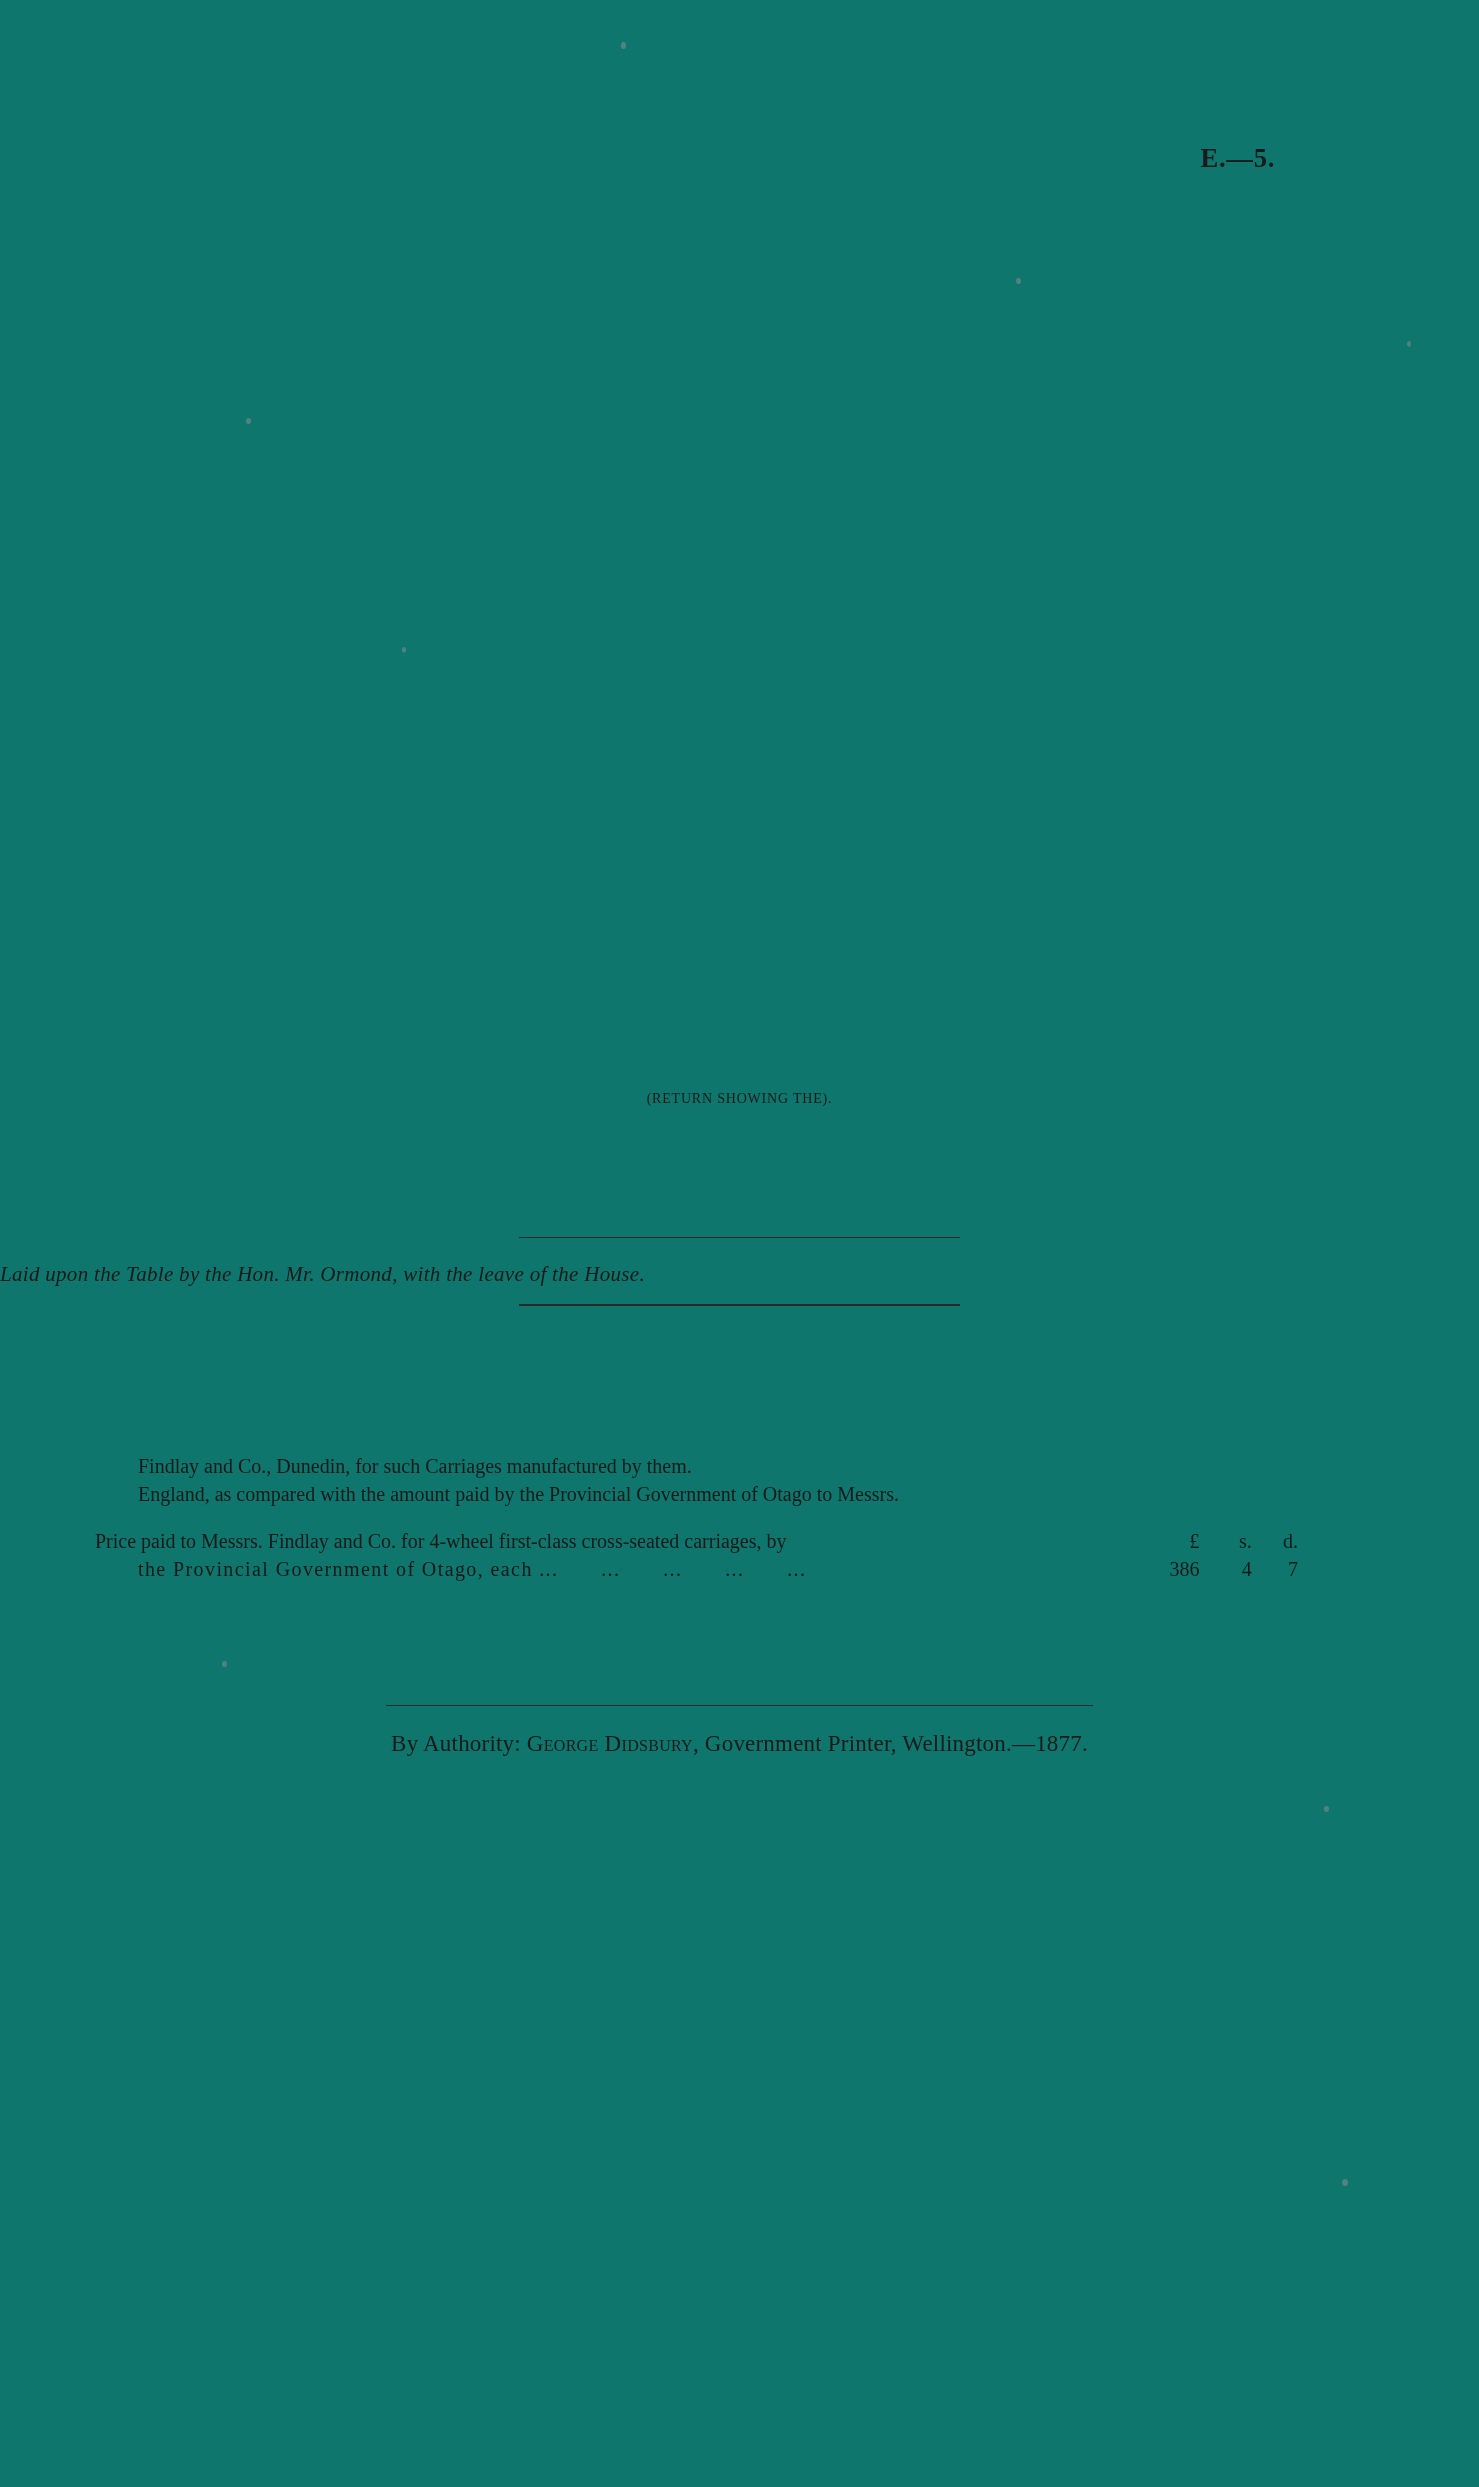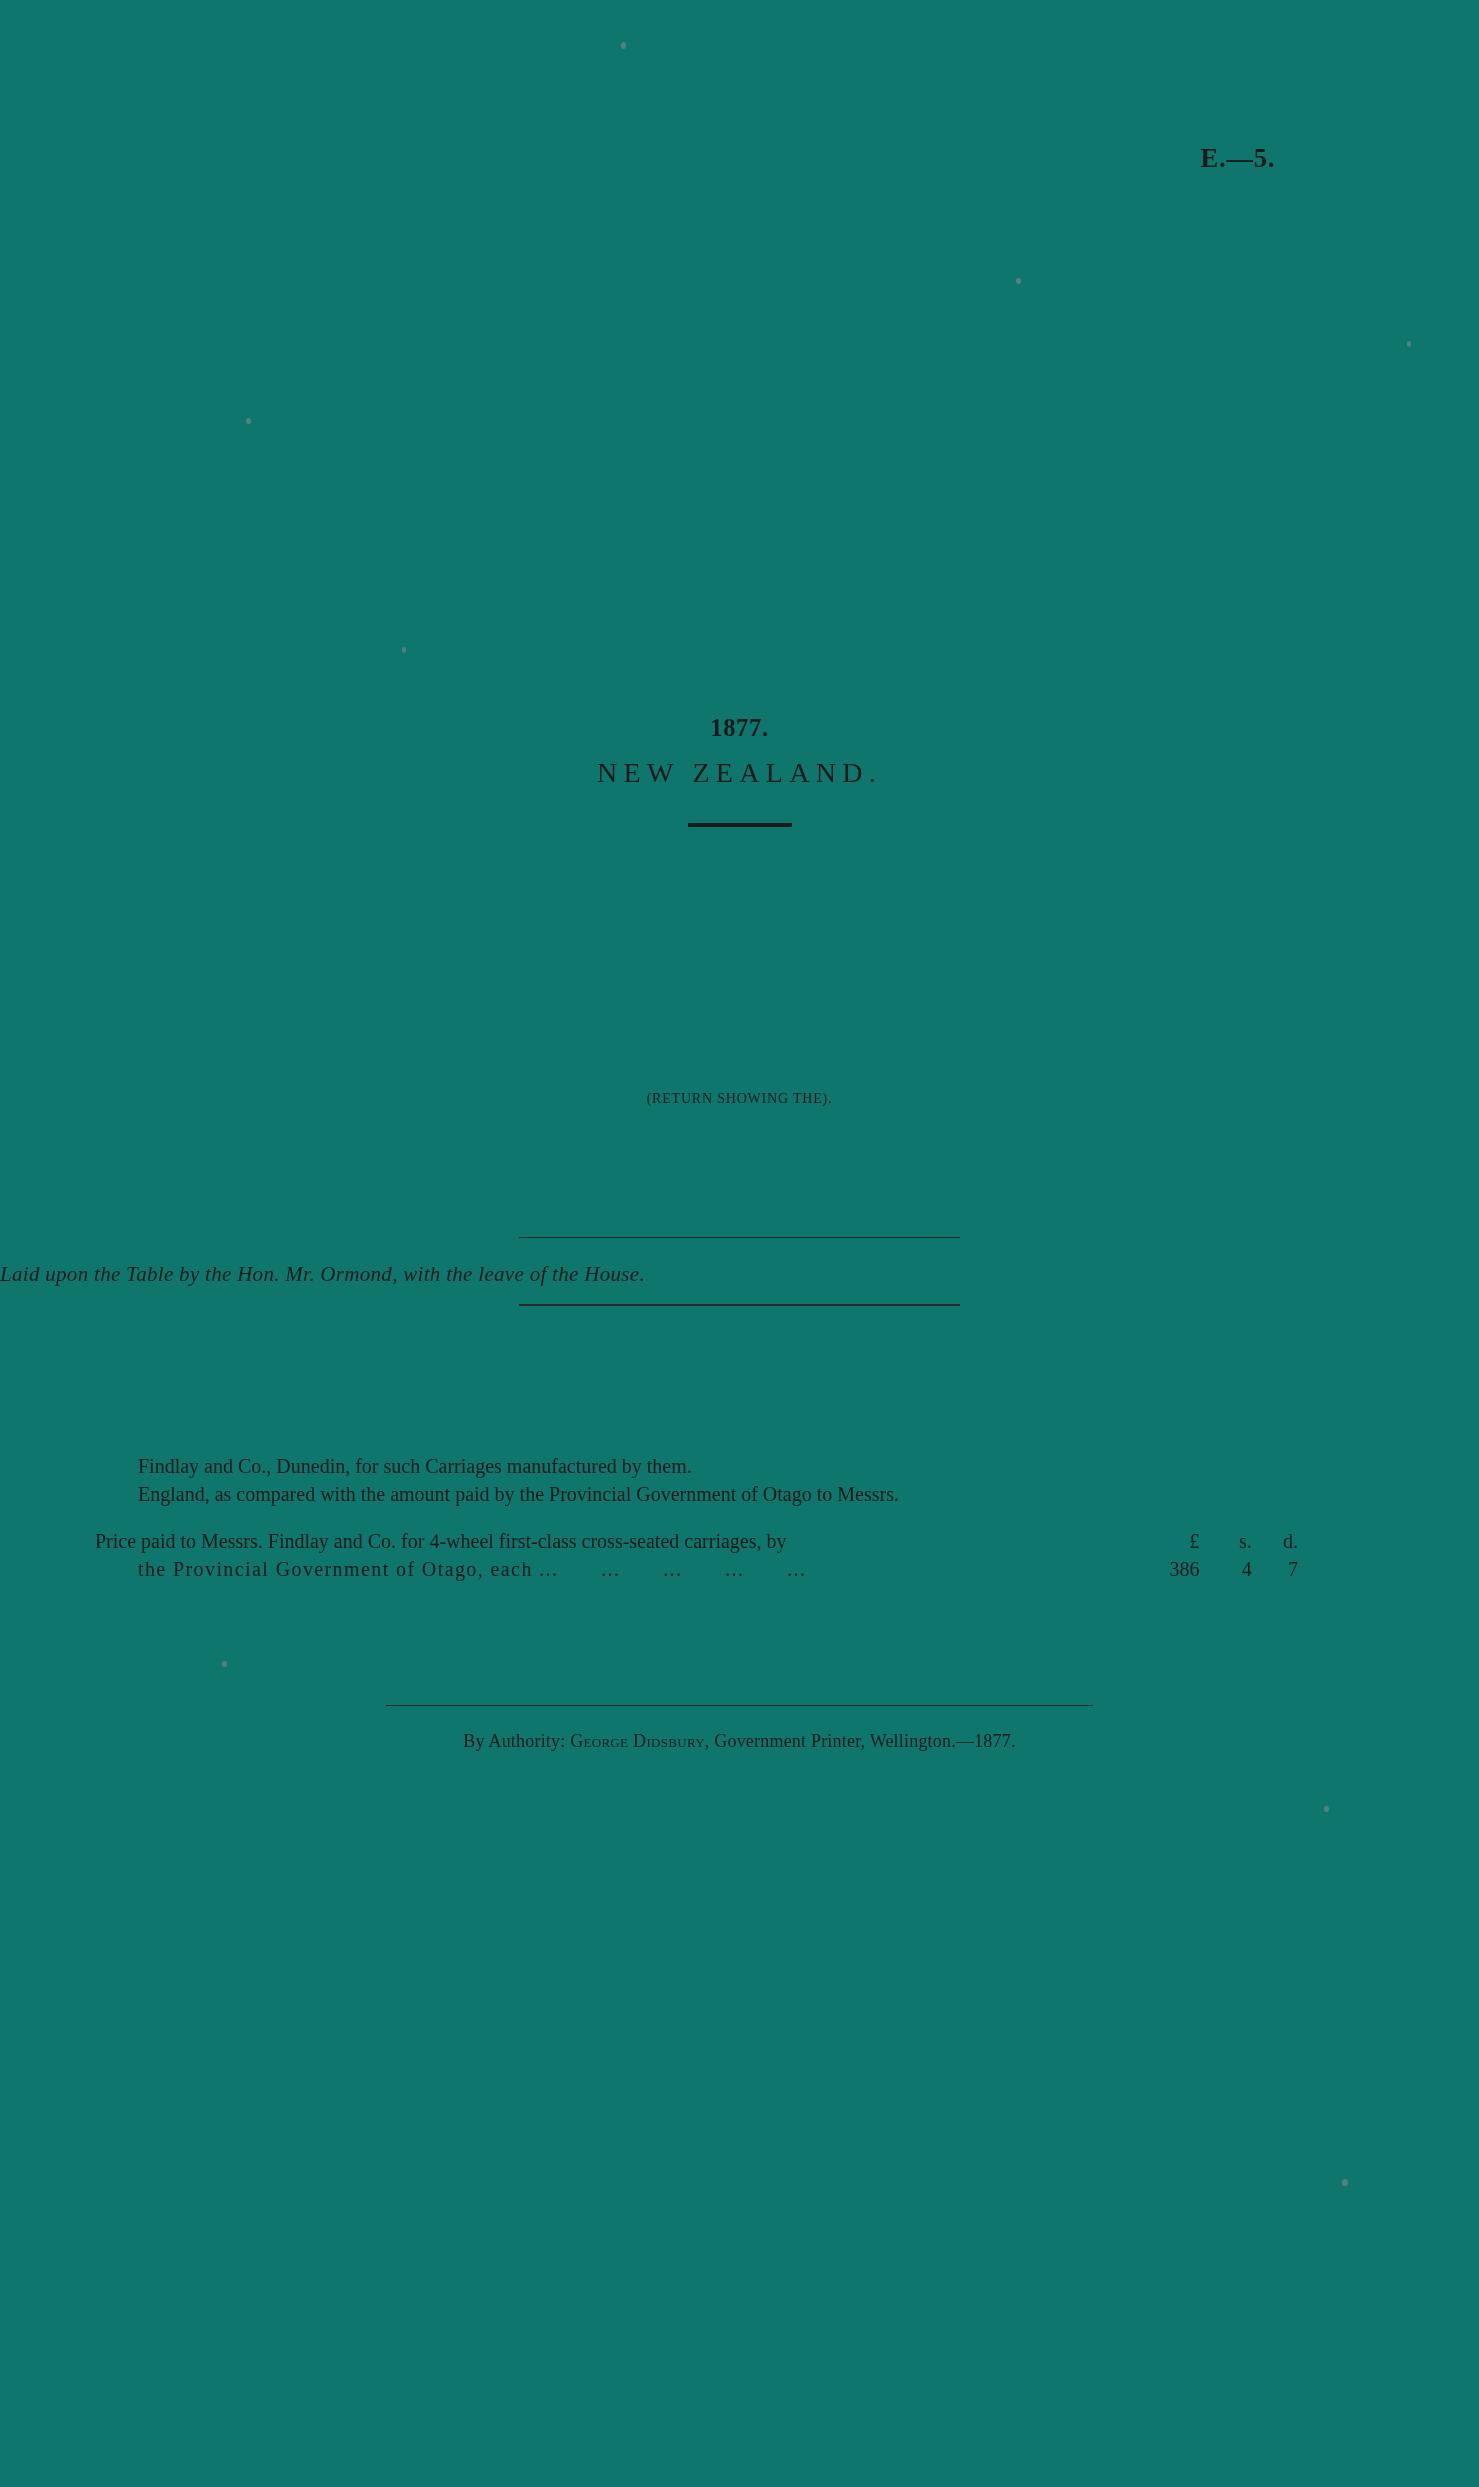--- a/index.html
+++ b/index.html
@@ -162,45 +162,40 @@
     width: 100%;
     text-align: center;
   }
   .footer-rule {
     width: 707px;
     height: 1.4px;
     background: #2a2a2a;
     margin: 0 auto 25px auto;
   }
   .footer-text {
-    font-size: 18px;
+    font-size: 23px;
     letter-spacing: 0.2px;
   }
 </style>
 </head>
 <body>
 
 <div class="page">
 
   <div class="speck" style="left:621px; top:42px; width:4.9px; height:7px;"></div>
   <div class="speck" style="left:1016px; top:278px; width:4.9px; height:6.3px;"></div>
   <div class="speck" style="left:1407px; top:341px; width:4.2px; height:5.6px;"></div>
   <div class="speck" style="left:246px; top:418px; width:4.9px; height:6.3px;"></div>
   <div class="speck" style="left:402px; top:647px; width:4.2px; height:5.6px;"></div>
   <div class="speck" style="left:222px; top:1661px; width:4.9px; height:6.3px;"></div>
   <div class="speck" style="left:1324px; top:1806px; width:4.9px; height:6.3px;"></div>
   <div class="speck" style="left:1342px; top:2179px; width:5.6px; height:7px;"></div>
 
   <div class="doc-ref">E.—5.</div>
 
-  <div class="title-block">
-    <div class="year">1877.</div>
-    <div class="country">NEW  ZEALAND.</div>
-    <div class="rule-short"></div>
-  </div>
 
   <div class="sub-title">(RETURN SHOWING THE).</div>
 
   <div class="laid-block">
     <div class="laid-rule-top"></div>
     <div class="laid-text">Laid upon the Table by the Hon. Mr. Ormond, with the leave of the House.</div>
     <div class="laid-rule-bottom"></div>
   </div>
 
   <div class="body-block">

